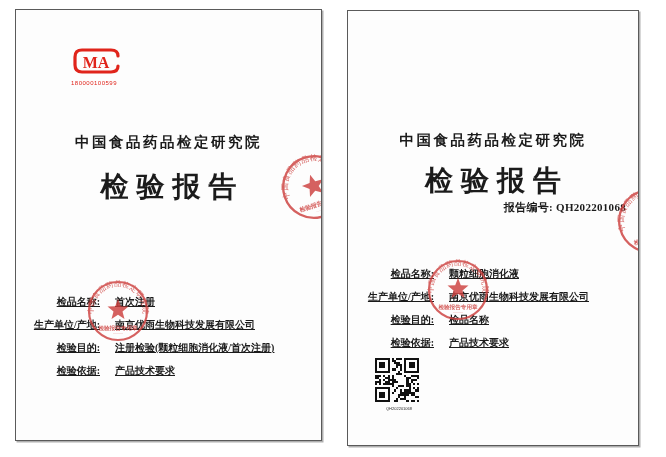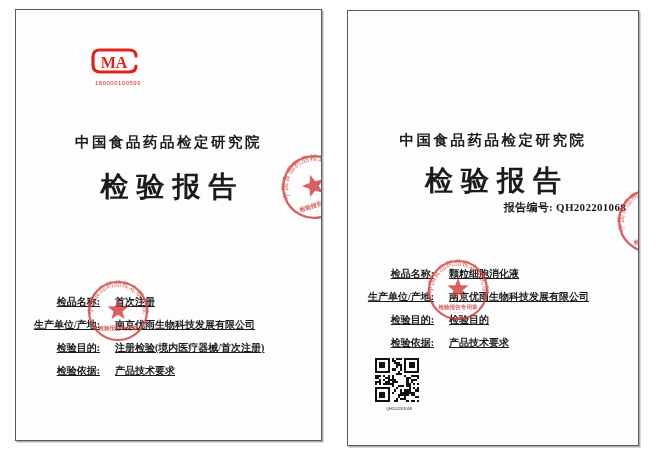--- a/index.html
+++ b/index.html
@@ -33,21 +33,21 @@
   .doc-left .report-no{top:219px;right:30px;}
   .doc-right .report-no{top:189px;right:12px;}
   .fields{position:absolute;left:14px;text-decoration:underline;}
   .doc-left .fields{top:286px;}
   .doc-right .fields{top:257px;}
   .field-row{display:flex;margin-bottom:11px;font-size:10px;font-weight:bold;line-height:12px;white-space:nowrap;}
   .field-label{display:inline-block;text-align:right;}
   .doc-left .field-label{width:70px;}
   .doc-right .field-label{width:72px;}
   .field-value{margin-left:15px;}
-  .cma{position:absolute;left:73px;top:37px;width:52px;text-align:right;}
+  .cma{position:absolute;left:55px;top:37px;width:52px;text-align:left;}
   .cma-license{font-family:"Liberation Sans","DejaVu Sans",sans-serif;font-size:6px;color:#e0241b;letter-spacing:.5px;margin-top:1px;white-space:nowrap;}
   .seal{position:absolute;pointer-events:none;opacity:.82;}
   .seal-center-left{left:70px;top:269px;}
   .seal-center-right{left:78px;top:247px;}
   .seal-edge-left{left:264px;top:143px;transform:rotate(-18deg);}
   .seal-edge-right{left:268px;top:176px;transform:rotate(-14deg);}
   .qr-wrap{position:absolute;left:27px;top:347px;width:44px;text-align:center;}
   .qr-caption{font-family:"Liberation Sans","DejaVu Sans",sans-serif;font-size:8px;transform:scale(.5);transform-origin:top center;color:#2a2a2a;white-space:nowrap;}
   svg text{font-family:"Liberation Serif","DejaVu Serif",serif;}
 </style>
@@ -72,21 +72,21 @@
     <div class="field-row">
       <span class="field-label">检品名称:</span>
       <span class="field-value">首次注册</span>
     </div>
     <div class="field-row">
       <span class="field-label">生产单位/产地:</span>
       <span class="field-value">南京优雨生物科技发展有限公司</span>
     </div>
     <div class="field-row">
       <span class="field-label">检验目的:</span>
-      <span class="field-value">注册检验(境内医疗器械/首次注册)</span>
+      <span class="field-value">注册检验(颗粒细胞消化液/首次注册)</span>
     </div>
     <div class="field-row">
       <span class="field-label">检验依据:</span>
       <span class="field-value">产品技术要求</span>
     </div>
   </div>
 
   <svg class="seal seal-center-left" width="64" height="64" viewBox="0 0 64 64">
     <circle cx="32" cy="32" r="29" fill="none" stroke="#cd403e" stroke-width="2.2"></circle>
     <path id="arc-l-c" d="M 9.3,42.6 A 25 25 0 1 1 54.7,42.6" fill="none"></path>
@@ -124,21 +124,21 @@
     <div class="field-row">
       <span class="field-label">检品名称:</span>
       <span class="field-value">颗粒细胞消化液</span>
     </div>
     <div class="field-row">
       <span class="field-label">生产单位/产地:</span>
       <span class="field-value">南京优雨生物科技发展有限公司</span>
     </div>
     <div class="field-row">
       <span class="field-label">检验目的:</span>
-      <span class="field-value">检验目的</span>
+      <span class="field-value">检品名称</span>
     </div>
     <div class="field-row">
       <span class="field-label">检验依据:</span>
       <span class="field-value">产品技术要求</span>
     </div>
   </div>
 
   <div class="qr-wrap">
     <svg id="qr-svg" width="44" height="44" viewBox="0 0 21 21" style="shape-rendering:crispEdges">
         <rect x="8" y="0" width="1" height="1" fill="#111"></rect>

